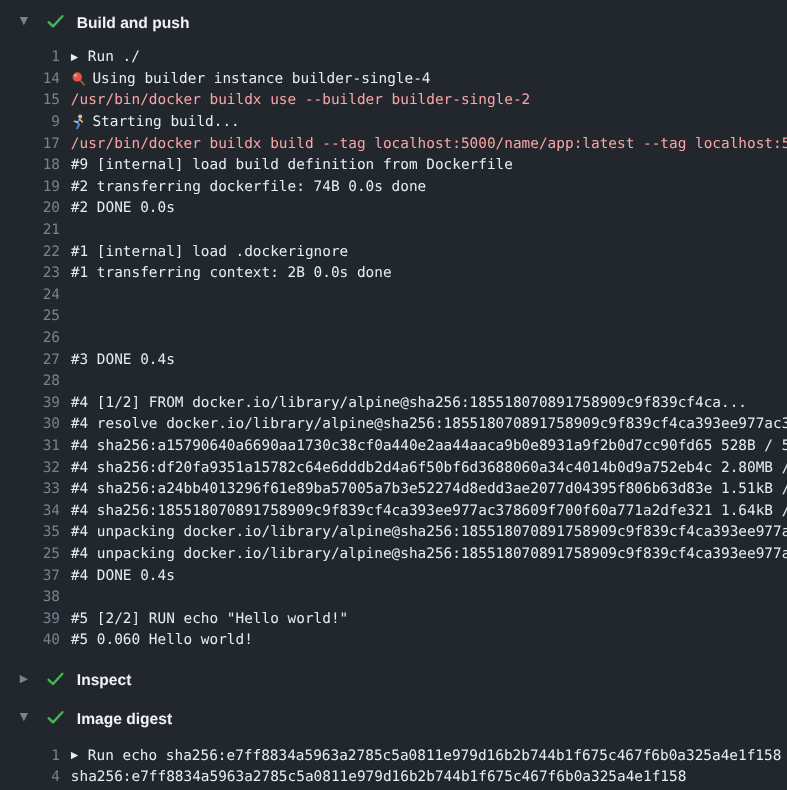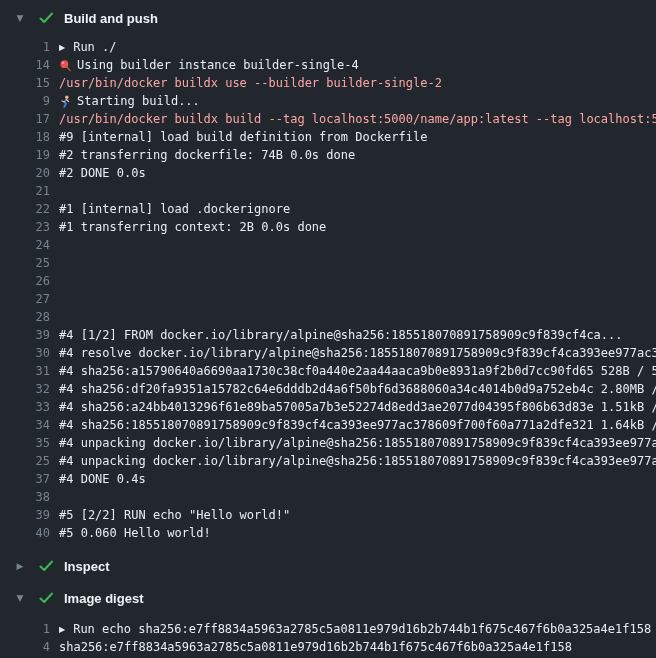--- a/index.html
+++ b/index.html
@@ -207,20 +207,26 @@
       <span class="text"></span>
     </span>
   </div>
 
   <div class="line">
     <span class="num">26</span>
   </div>
 
   <div class="line">
     <span class="num">27</span>
+    <span class="content">
+      
+      
+      
+      <span class="text">#3 DONE 0.4s</span>
+    </span>
   </div>
 
   <div class="line">
     <span class="num">28</span>
     <span class="content">
       
       
       
       <span class="text"></span>
     </span>

